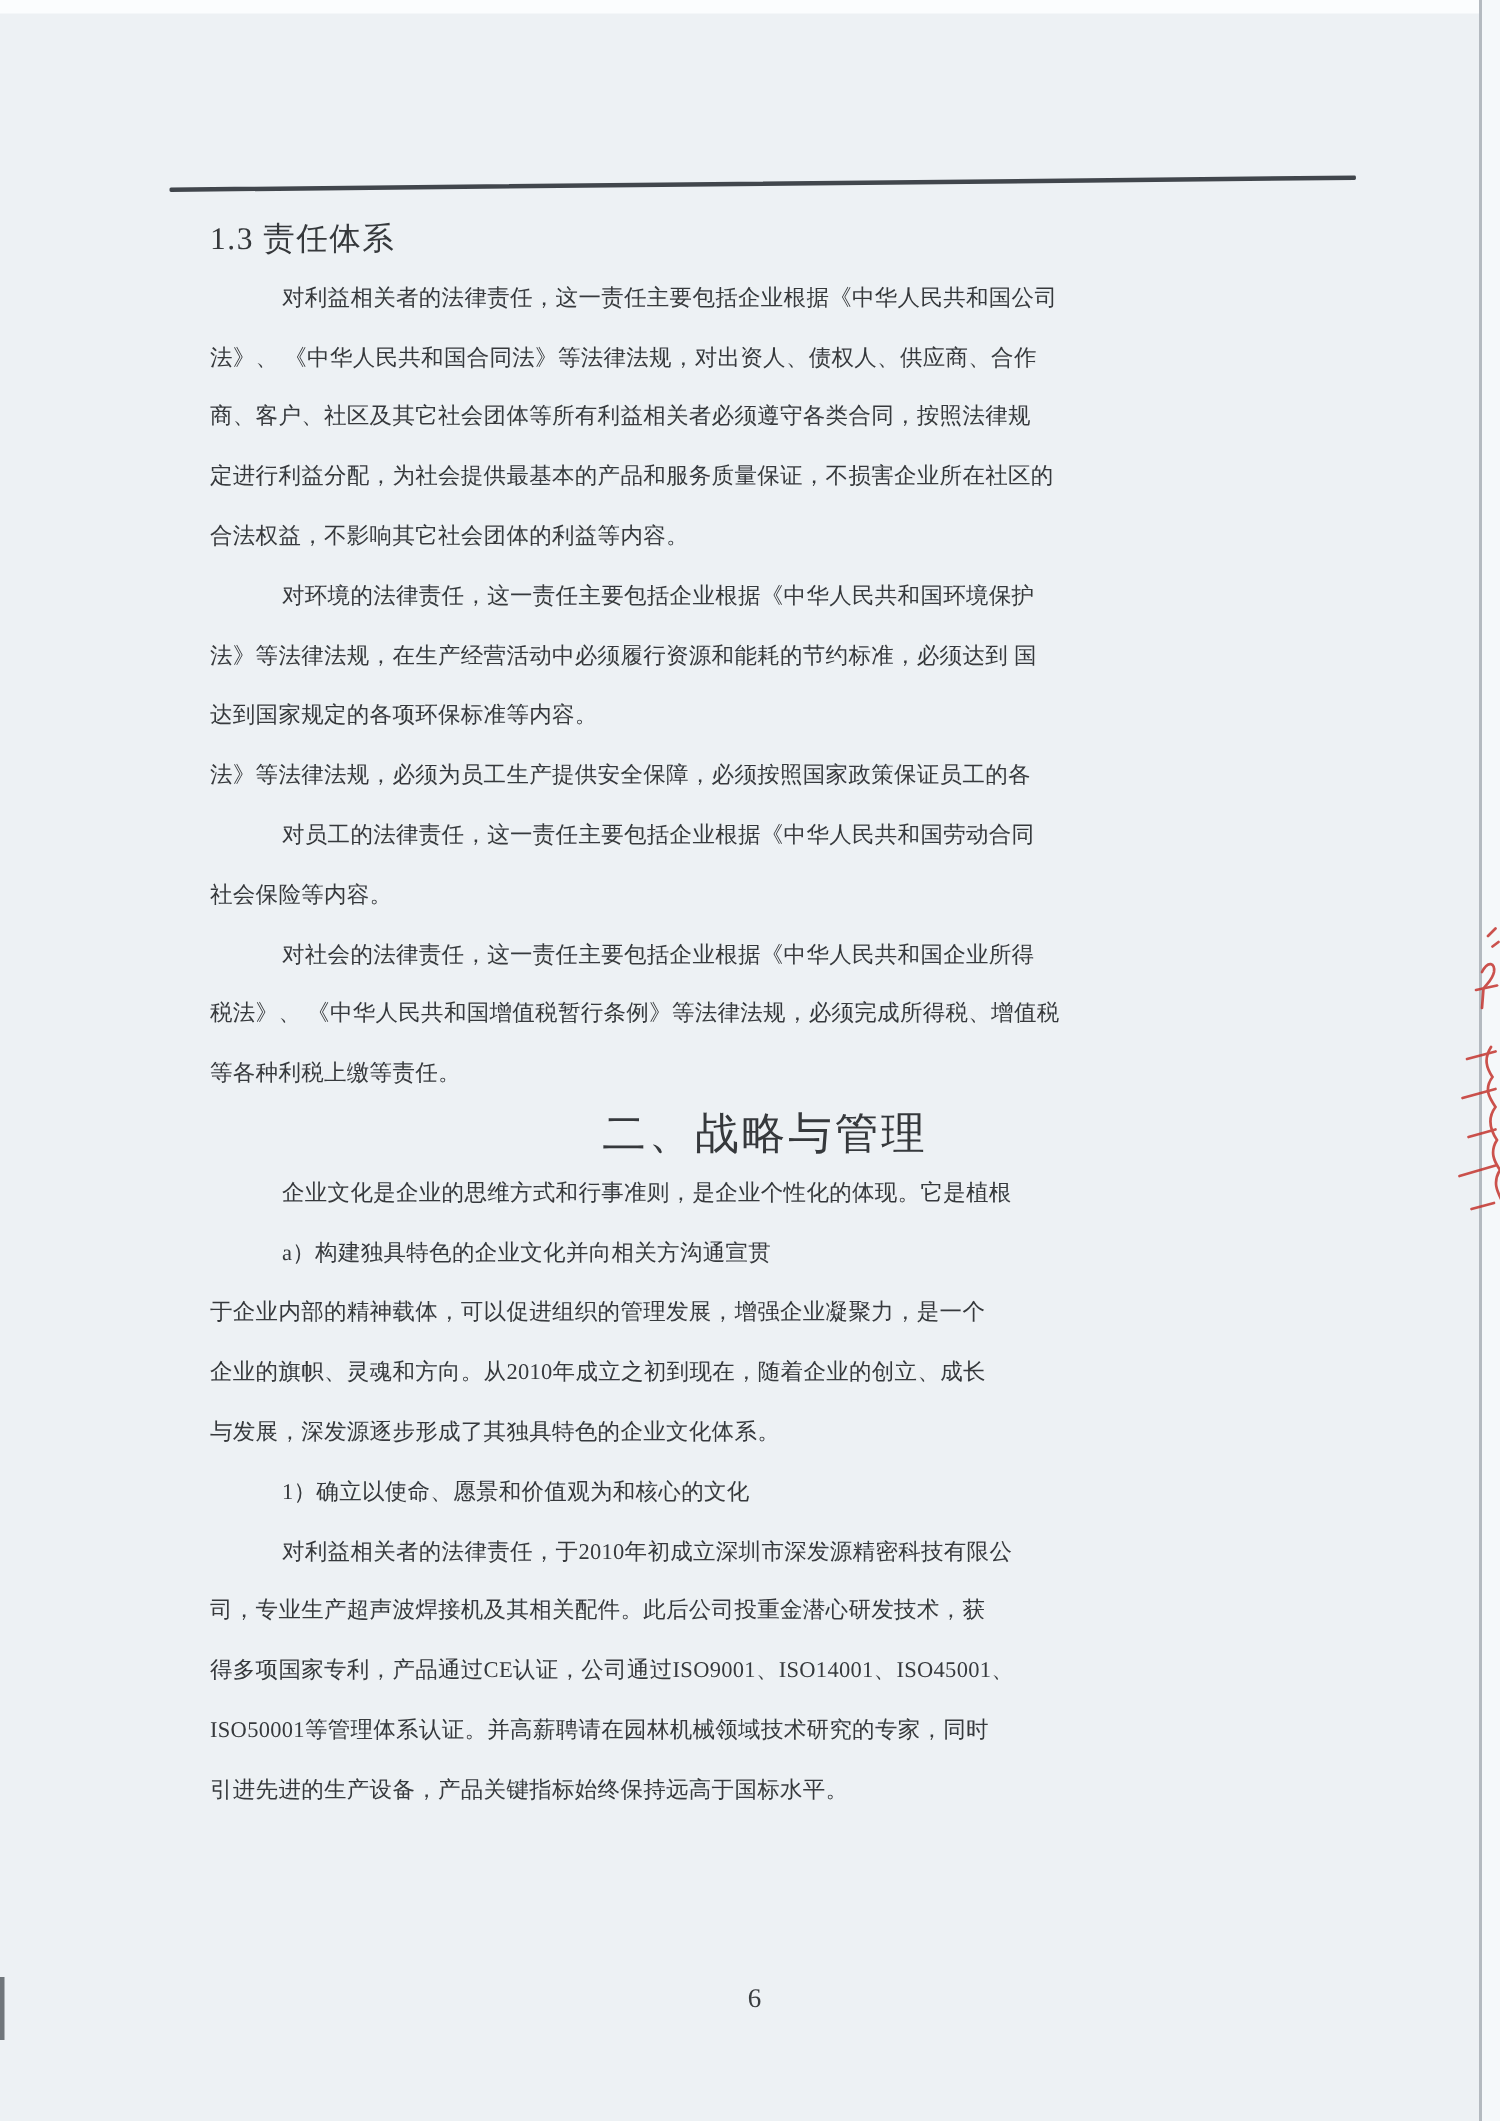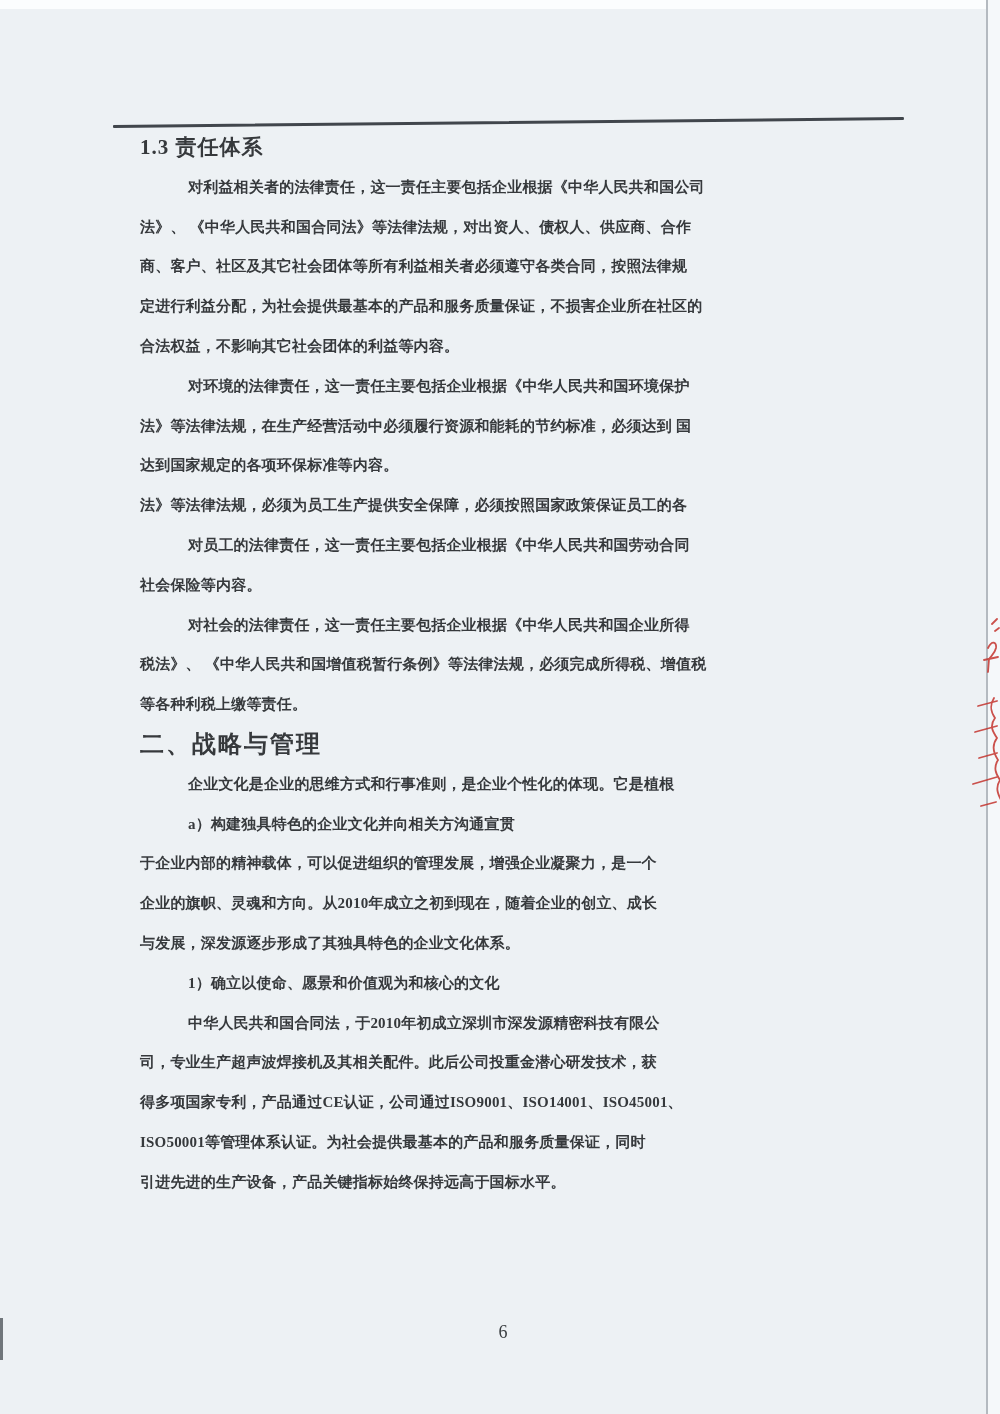--- a/index.html
+++ b/index.html
@@ -31,32 +31,32 @@
   }
   .page-edge-outer {
     position: absolute; left: 988px; top: 0; width: 12px; height: 1414px;
     background: #f5f8fa;
   }
   .left-sliver {
     position: absolute; left: 0; top: 1318px; width: 3px; height: 42px;
     background: #70767b;
   }
   .text-block {
-    position: absolute; left: 140px; top: 128px; width: 740px; font-weight: bold;
+    position: absolute; left: 140px; top: 140px; width: 740px;
   }
   .line {
     line-height: 39.8px;
     height: 39.8px;
     font-size: 15px;
     white-space: nowrap;
     letter-spacing: 0.2px;
   }
   .ind { text-indent: 48px; }
   .h1 { font-size: 21px; letter-spacing: 1px; }
-  .h2 { font-size: 24px; letter-spacing: 2px; }
+  .h2 { font-size: 29px; letter-spacing: 2px; text-align: center; }
   .page-number {
     position: absolute; left: 140px; top: 1322px; width: 726px;
     text-align: center; font-size: 18px; color: #3a3e41;
   }
   .red-annotation {
     position: absolute; left: 966px; top: 608px; width: 34px; height: 215px;
   }
 </style>
 </head>
 <body>
@@ -85,24 +85,24 @@
     <div class="line ind">对社会的法律责任，这一责任主要包括企业根据《中华人民共和国企业所得</div>
     <div class="line">税法》、 《中华人民共和国增值税暂行条例》等法律法规，必须完成所得税、增值税</div>
     <div class="line">等各种利税上缴等责任。</div>
     <div class="line h2">二、战略与管理</div>
     <div class="line ind">企业文化是企业的思维方式和行事准则，是企业个性化的体现。它是植根</div>
     <div class="line ind">a）构建独具特色的企业文化并向相关方沟通宣贯</div>
     <div class="line">于企业内部的精神载体，可以促进组织的管理发展，增强企业凝聚力，是一个</div>
     <div class="line">企业的旗帜、灵魂和方向。从2010年成立之初到现在，随着企业的创立、成长</div>
     <div class="line">与发展，深发源逐步形成了其独具特色的企业文化体系。</div>
     <div class="line ind">1）确立以使命、愿景和价值观为和核心的文化</div>
-    <div class="line ind">中华人民共和国合同法，于2010年初成立深圳市深发源精密科技有限公</div>
+    <div class="line ind">对利益相关者的法律责任，于2010年初成立深圳市深发源精密科技有限公</div>
     <div class="line">司，专业生产超声波焊接机及其相关配件。此后公司投重金潜心研发技术，获</div>
     <div class="line">得多项国家专利，产品通过CE认证，公司通过ISO9001、ISO14001、ISO45001、</div>
-    <div class="line">ISO50001等管理体系认证。为社会提供最基本的产品和服务质量保证，同时</div>
+    <div class="line">ISO50001等管理体系认证。并高薪聘请在园林机械领域技术研究的专家，同时</div>
     <div class="line">引进先进的生产设备，产品关键指标始终保持远高于国标水平。</div>
   </div>
 
   <div class="page-number">6</div>
 
   <svg class="red-annotation" viewBox="0 0 34 215" xmlns="http://www.w3.org/2000/svg">
     <g fill="none" stroke="#c4342e" stroke-width="1.8" stroke-linecap="round" opacity="0.85">
       <path d="M26 16 l5 -5"></path>
       <path d="M29 23 l4 -3"></path>
       <path d="M22 40 c4 -8 9 -6 8 0 c-1 5 -4 7 -7 11 l-1 13"></path>

